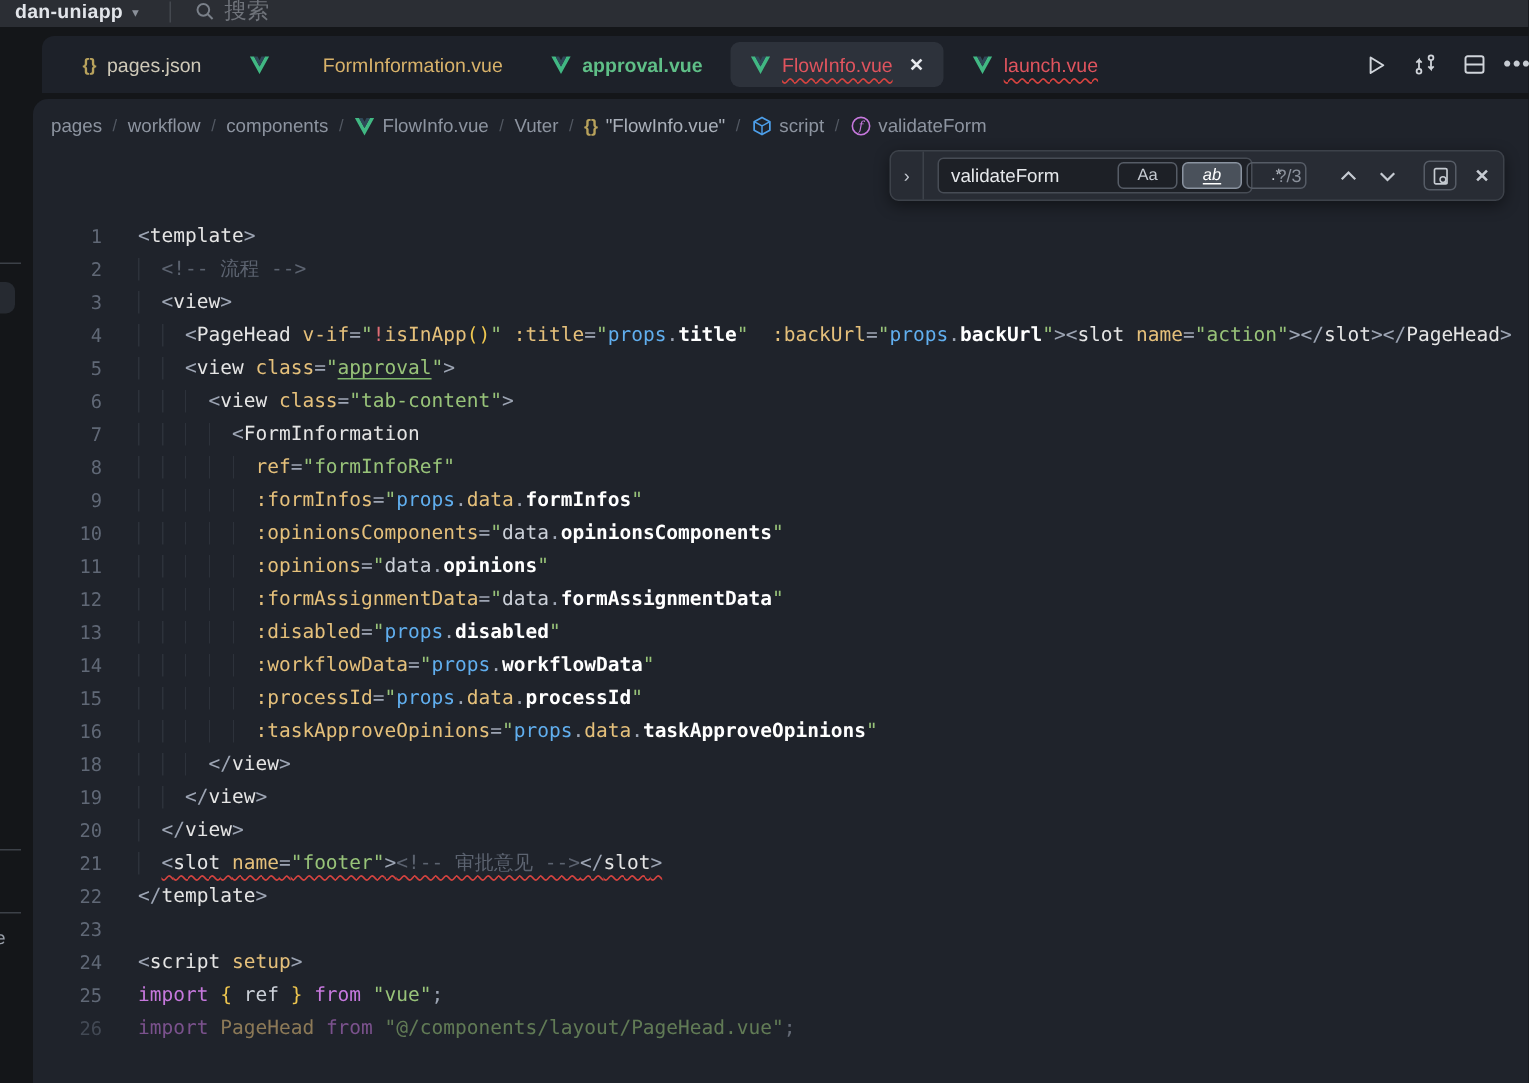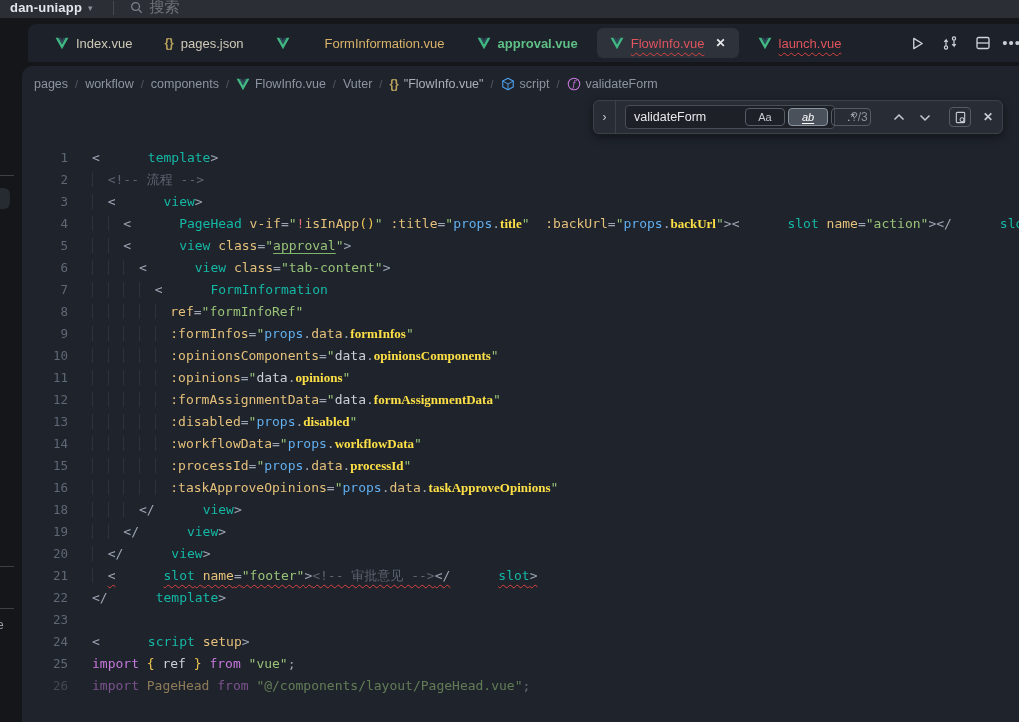--- a/index.html
+++ b/index.html
@@ -52,25 +52,25 @@
   
   .codewrap { margin-top:53px; font-family:"DejaVu Sans Mono","Liberation Mono",monospace;
               font-size:13px; }
   .line { height:22px; line-height:22px; white-space:pre; display:flex; }
   .lnum { display:inline-block; width:46px; text-align:right; margin-right:24px;
           color:#606876; flex:none; font-size:12.5px; }
   .codeln { white-space:pre; }
   .gd { box-shadow: inset 1px 0 0 #2d323b; }
   .dim { opacity:.55;align-items:flex-end; }
   .tk.p { color:#9da5b4; }
-  .tk.t { color:#14b8a6;margin-left:48px; }
+  .tk.t { color:#e5e5e5; }
   .tk.a { color:#e5c07b; }
   .tk.s { color:#98c379; }
   .tk.v { color:#61afef; }
-  .tk.m { color:#fde047; font-weight:bold;font-family:Liberation Serif, serif; }
+  .tk.m { color:#ffffff; font-weight:bold; }
   .tk.n { color:#ccd1d9; }
   .tk.k { color:#c678dd; }
   .tk.c { color:#5c6370; }
   .tk.y { color:#eec64f; }
   .tk.b { color:#e06c75; }
   .tk.u { text-decoration:underline; text-decoration-color:#7fb56b;
           text-underline-offset:3px; }
   .tk.wv { text-decoration:underline wavy #d8433f; text-decoration-skip-ink:none;
            text-underline-offset:4px; text-decoration-thickness:1px; }
 
@@ -117,27 +117,20 @@
         <circle cx="6" cy="6" r="4.2" fill="none" stroke="#7a8089" stroke-width="1.4"></circle>
         <line x1="9.2" y1="9.2" x2="12.6" y2="12.6" stroke="#7a8089" stroke-width="1.4"></line>
       </svg>
       <span>搜索</span>
     </span>
   </div>
 </div>
 
 <div class="tabstrip">
   <div class="tabs" id="tabs">
-      <div class="tab">
-        <svg width="14" height="13" viewBox="0 0 24 22" class="vicon">
-          <path d="M1 1 L12 21 L23 1 H18.2 L12 12.4 L5.8 1 Z" fill="#41b883"></path>
-          <path d="M5.8 1 L12 12.4 L18.2 1 H14.2 L12 5.3 L9.8 1 Z" fill="#2f4858"></path>
-        </svg>
-        <span class="tab-label t-plain">Index.vue</span>
-      </div>
       <div class="tab">
         <span class="json-icon">{}</span>
         <span class="tab-label t-plain">pages.json</span>
       </div>
       <div class="tab">
         <svg width="14" height="13" viewBox="0 0 24 22" class="vicon">
           <path d="M1 1 L12 21 L23 1 H18.2 L12 12.4 L5.8 1 Z" fill="#41b883"></path>
           <path d="M5.8 1 L12 12.4 L18.2 1 H14.2 L12 5.3 L9.8 1 Z" fill="#2f4858"></path>
         </svg>
         <span class="tab-label t-modified">FormInformation.vue</span>

